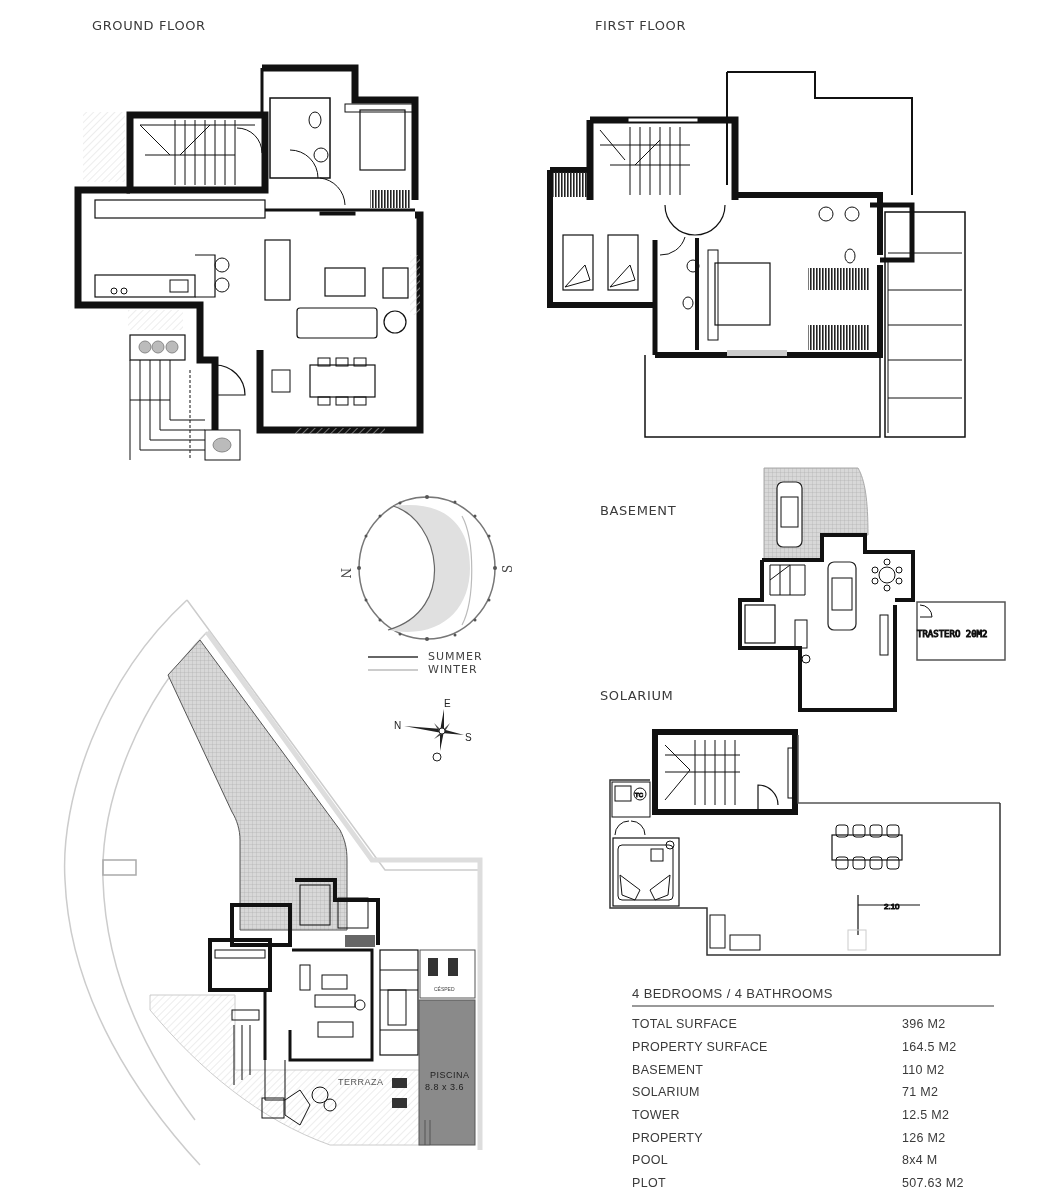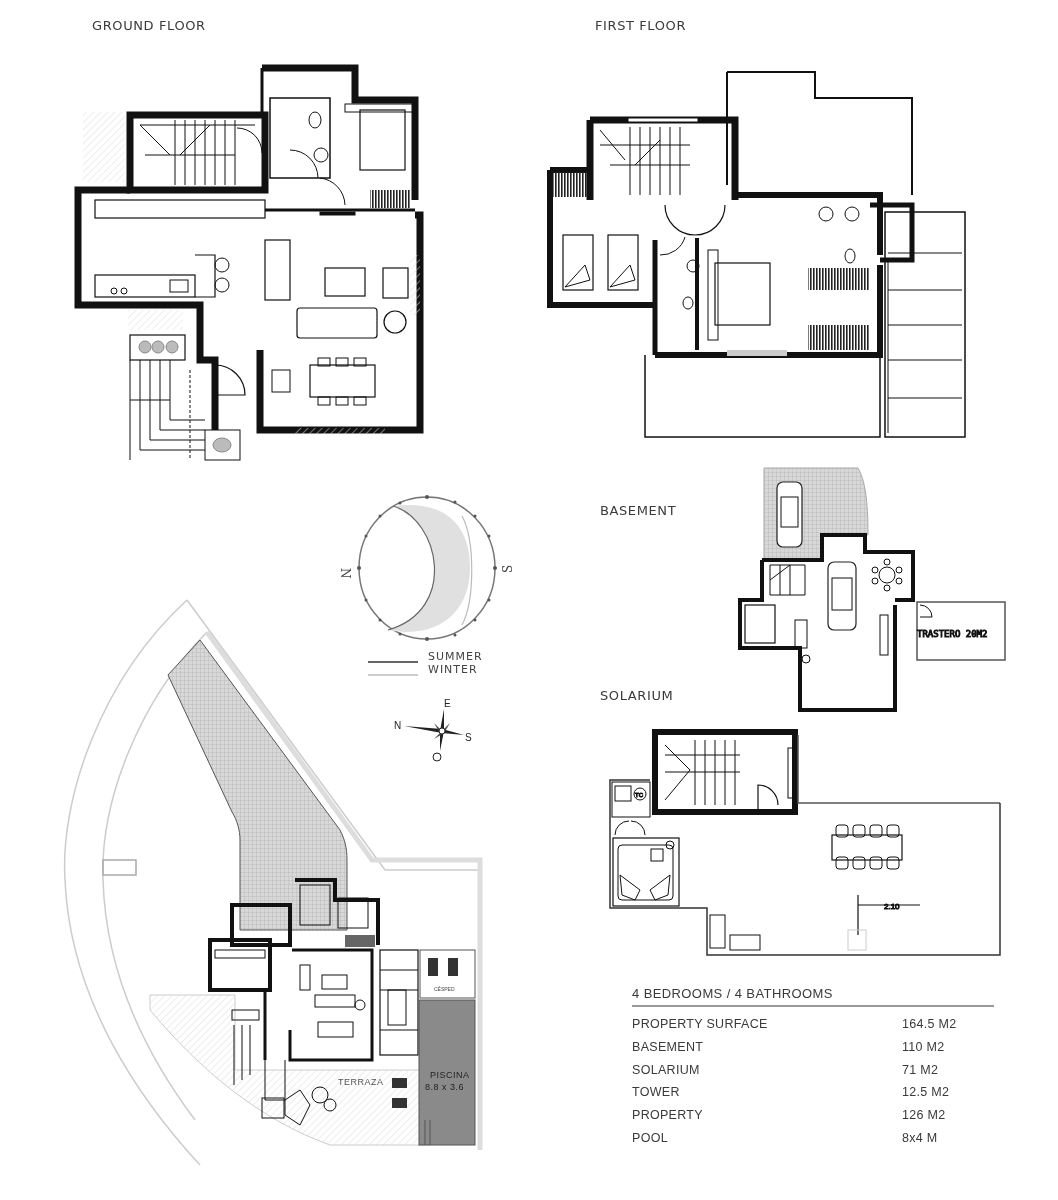--- a/index.html
+++ b/index.html
@@ -5,21 +5,21 @@
   html, body { margin:0; padding:0; background:#ffffff; }
   body { width:1058px; height:1200px; position:relative; overflow:hidden; font-family:"Liberation Sans", sans-serif; color:#333; }
   .heading { position:absolute; font-size:13px; letter-spacing:0.6px; color:#3a3a3a; font-family:"DejaVu Sans", sans-serif;text-align:right; }
   svg { position:absolute; left:0; top:0; }
   .specs { position:absolute; left:632px; top:986px; width:362px; font-family:Liberation Sans, sans-serif; color:#3a3a3a; }
   .specs-title { font-size:13px; letter-spacing:0.4px; padding-bottom:4px; border-bottom:2px solid #999; margin-bottom:6px; }
   .spec-row { display:flex; height:22.7px; align-items:center; font-size:12.5px; letter-spacing:0.3px; }
   .spec-label { width:270px; }
   .spec-value { flex:1; }
   .legend { position:absolute; left:368px; top:650px; font-family:"DejaVu Sans", sans-serif; font-size:11px; letter-spacing:1px; color:#444; }
-  .legend-row { display:flex; align-items:flex-end; height:13px; }
+  .legend-row { display:flex; align-items:center; height:13px; }
   .legend-line { width:50px; margin-right:10px; }
 </style>
 </head>
 <body>
 
 <div class="heading" style="left:92px; top:18px;">GROUND FLOOR</div>
 <div class="heading" style="left:595px; top:18px;">FIRST FLOOR</div>
 <div class="heading" style="left:600px; top:503px;">BASEMENT</div>
 <div class="heading" style="left:600px; top:688px;">SOLARIUM</div>
 
@@ -376,20 +376,24 @@
   </div>
   <div class="legend-row">
     <span class="legend-line" style="border-top:2px solid #ccc;"></span>
     <span>WINTER</span>
   </div>
 </div>
 
 <div class="specs">
   <div class="specs-title">4 BEDROOMS / 4 BATHROOMS</div>
   <div class="spec-row">
+      <span class="spec-label">TOTAL SURFACE</span>
+      <span class="spec-value">396 M2</span>
+    </div>
+  <div class="spec-row">
       <span class="spec-label">PROPERTY SURFACE</span>
       <span class="spec-value">164.5 M2</span>
     </div>
   <div class="spec-row">
       <span class="spec-label">BASEMENT</span>
       <span class="spec-value">110 M2</span>
     </div>
   <div class="spec-row">
       <span class="spec-label">SOLARIUM</span>
       <span class="spec-value">71 M2</span>
@@ -399,13 +403,17 @@
       <span class="spec-value">12.5 M2</span>
     </div>
   <div class="spec-row">
       <span class="spec-label">PROPERTY</span>
       <span class="spec-value">126 M2</span>
     </div>
   <div class="spec-row">
       <span class="spec-label">POOL</span>
       <span class="spec-value">8x4 M</span>
     </div>
+  <div class="spec-row">
+      <span class="spec-label">PLOT</span>
+      <span class="spec-value">507.63 M2</span>
+    </div>
 </div>
 
 </body></html>

